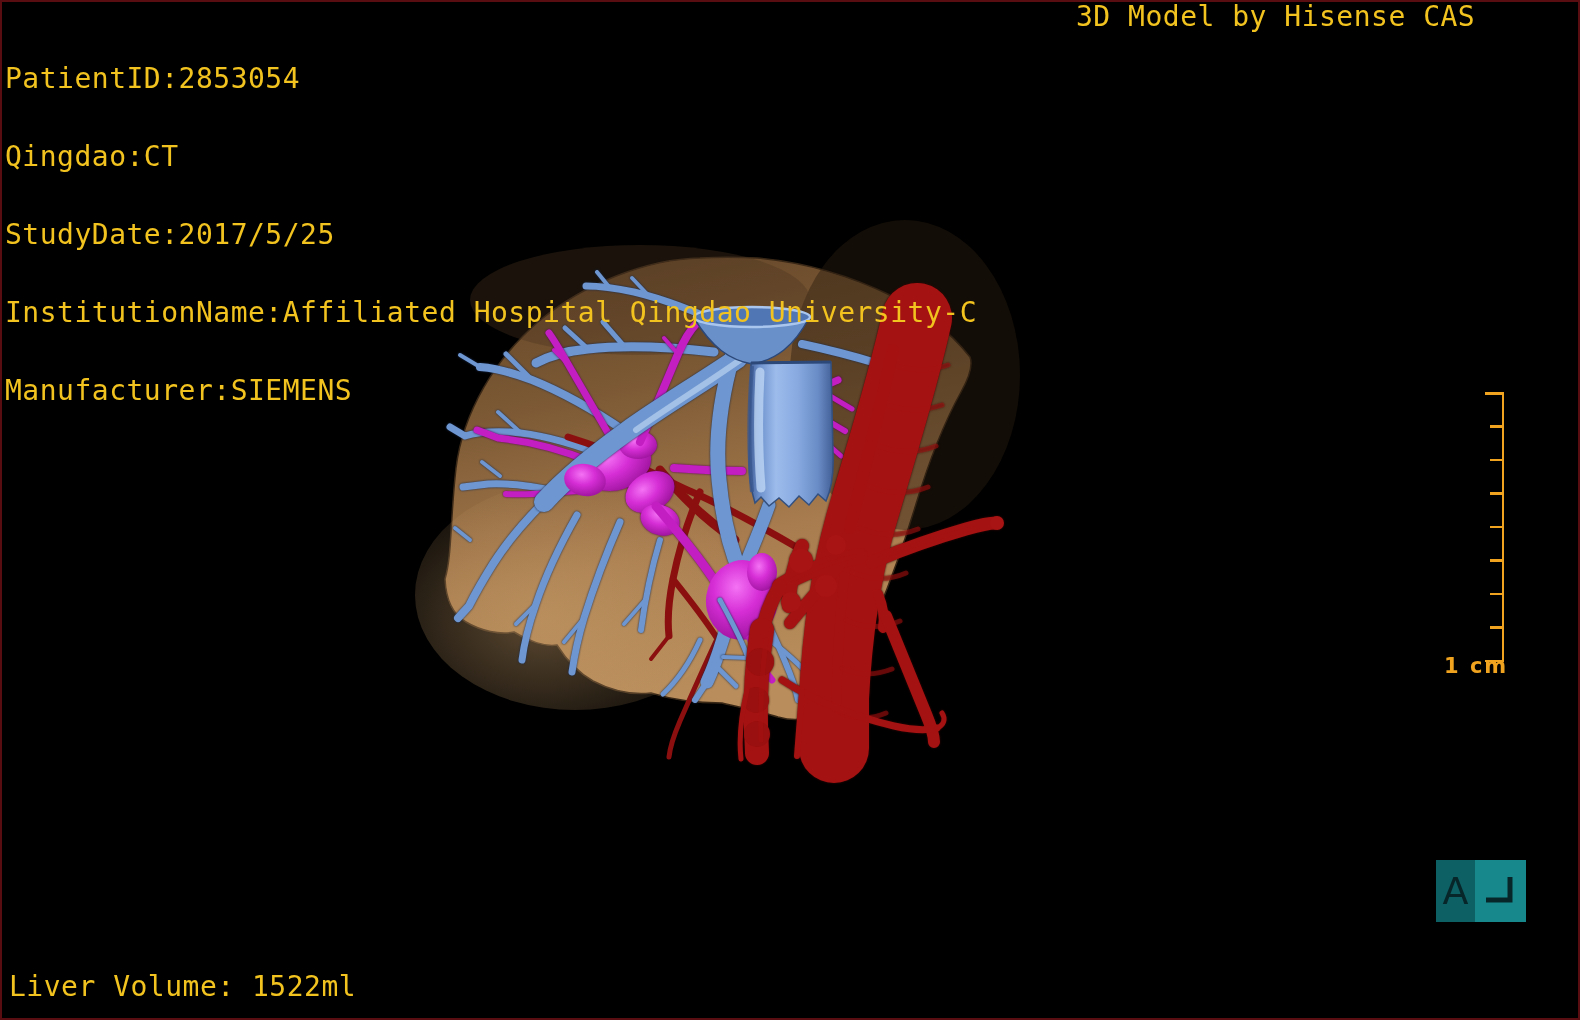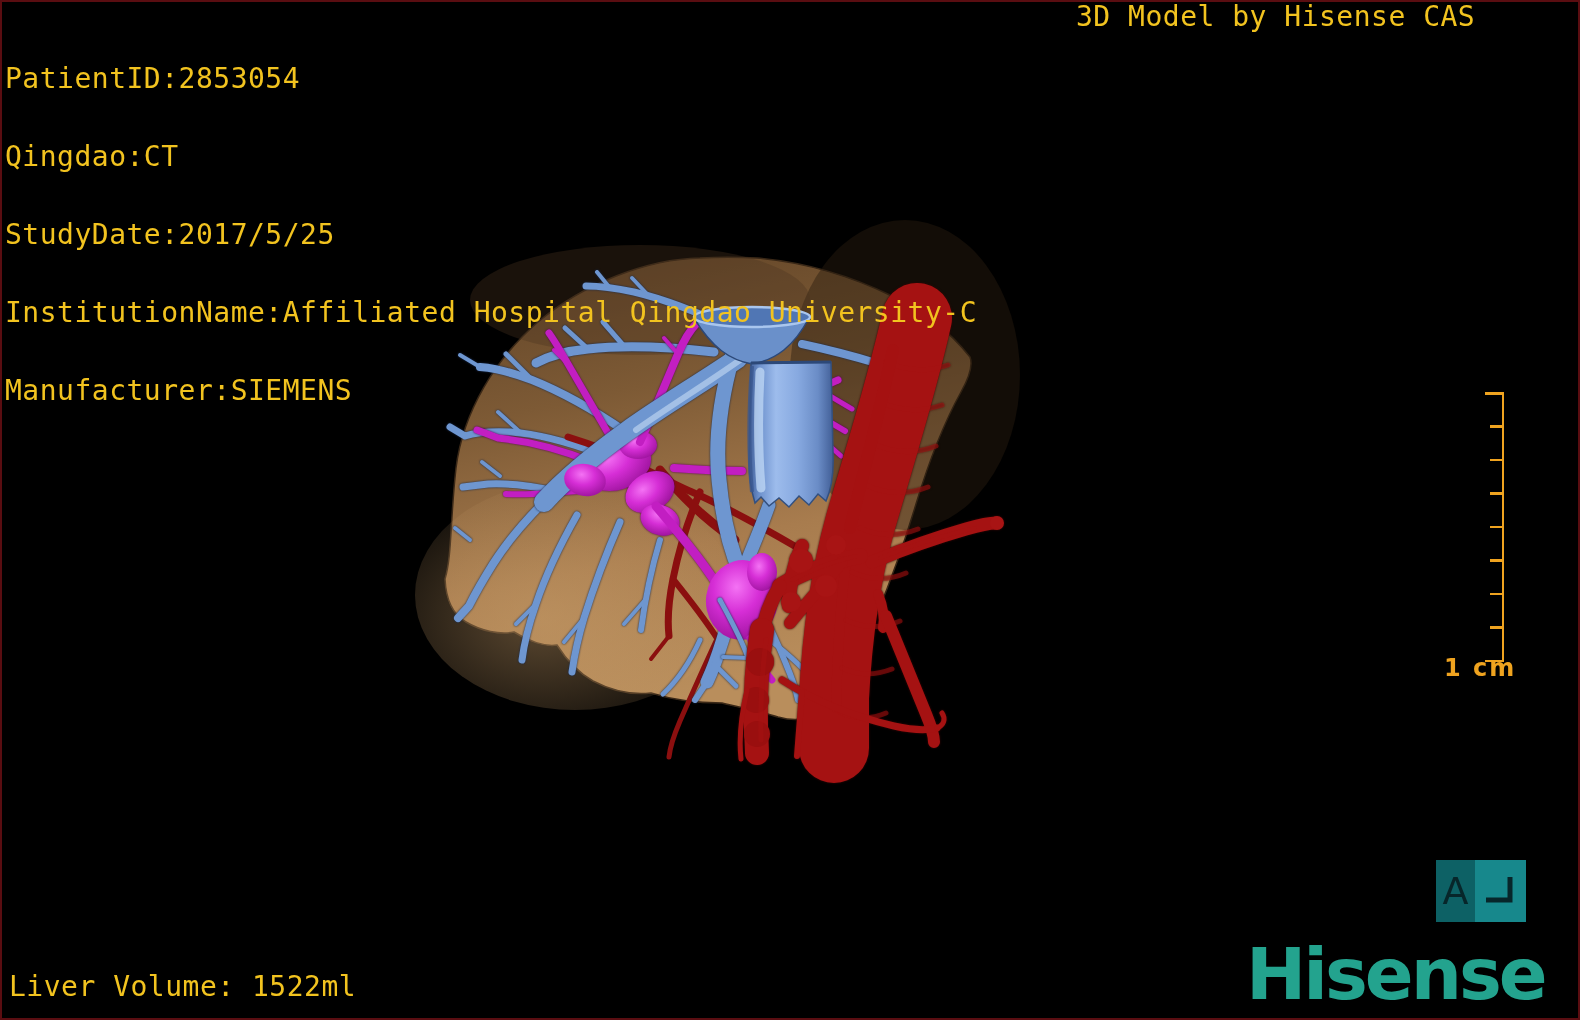--- a/index.html
+++ b/index.html
@@ -35,21 +35,21 @@
   }
   .scalebar{
     position:absolute;left:1485px;top:392px;width:17px;height:270px;z-index:20;
     display:flex;flex-direction:column;justify-content:space-between;
     border-right:2.5px solid var(--scale-bar);
   }
   .scalebar .tick{height:2.5px;width:12px;background:var(--scale-bar);align-self:flex-end;}
   .scalebar .tick:first-child,.scalebar .tick:last-child{width:17px;}
   .scalebar-label{
     position:absolute;left:1444px;top:654px;z-index:20;color:var(--scale-bar);
-    font-family:"DejaVu Sans",sans-serif;font-weight:bold;font-size:24px;letter-spacing:2px;
+    font-family:"DejaVu Sans",sans-serif;font-weight:bold;font-size:21px;letter-spacing:2px;
   }
   .cube{position:absolute;left:1436px;top:860px;width:90px;height:62px;z-index:20;display:flex;}
   .cube-face-front{
     width:39px;height:62px;background:var(--cube-face-front);
     display:flex;align-items:center;justify-content:center;
     color:var(--cube-glyph);font-family:"DejaVu Sans",sans-serif;font-size:38px;line-height:38px;
   }
   .cube-face-side{width:51px;height:62px;background:var(--cube-face-side);position:relative;}
   .model-svg{position:absolute;left:0;top:0;z-index:10;}
   .vb{stroke:var(--vein-blue);fill:none;stroke-linecap:round;stroke-linejoin:round;}
@@ -287,16 +287,15 @@
     <div class="cube-face-front">
       <span>A</span>
     </div>
     <div class="cube-face-side">
       <svg width="51" height="62" viewBox="0 0 51 62">
         <path d="M11 40 H35 V17" fill="none" stroke="#07262a" stroke-width="5"></path>
       </svg>
     </div>
   </div>
 
-  <div class="logo">Hisense</div>
 
   <div class="frame"></div>
 </div>
 
 </body></html>

